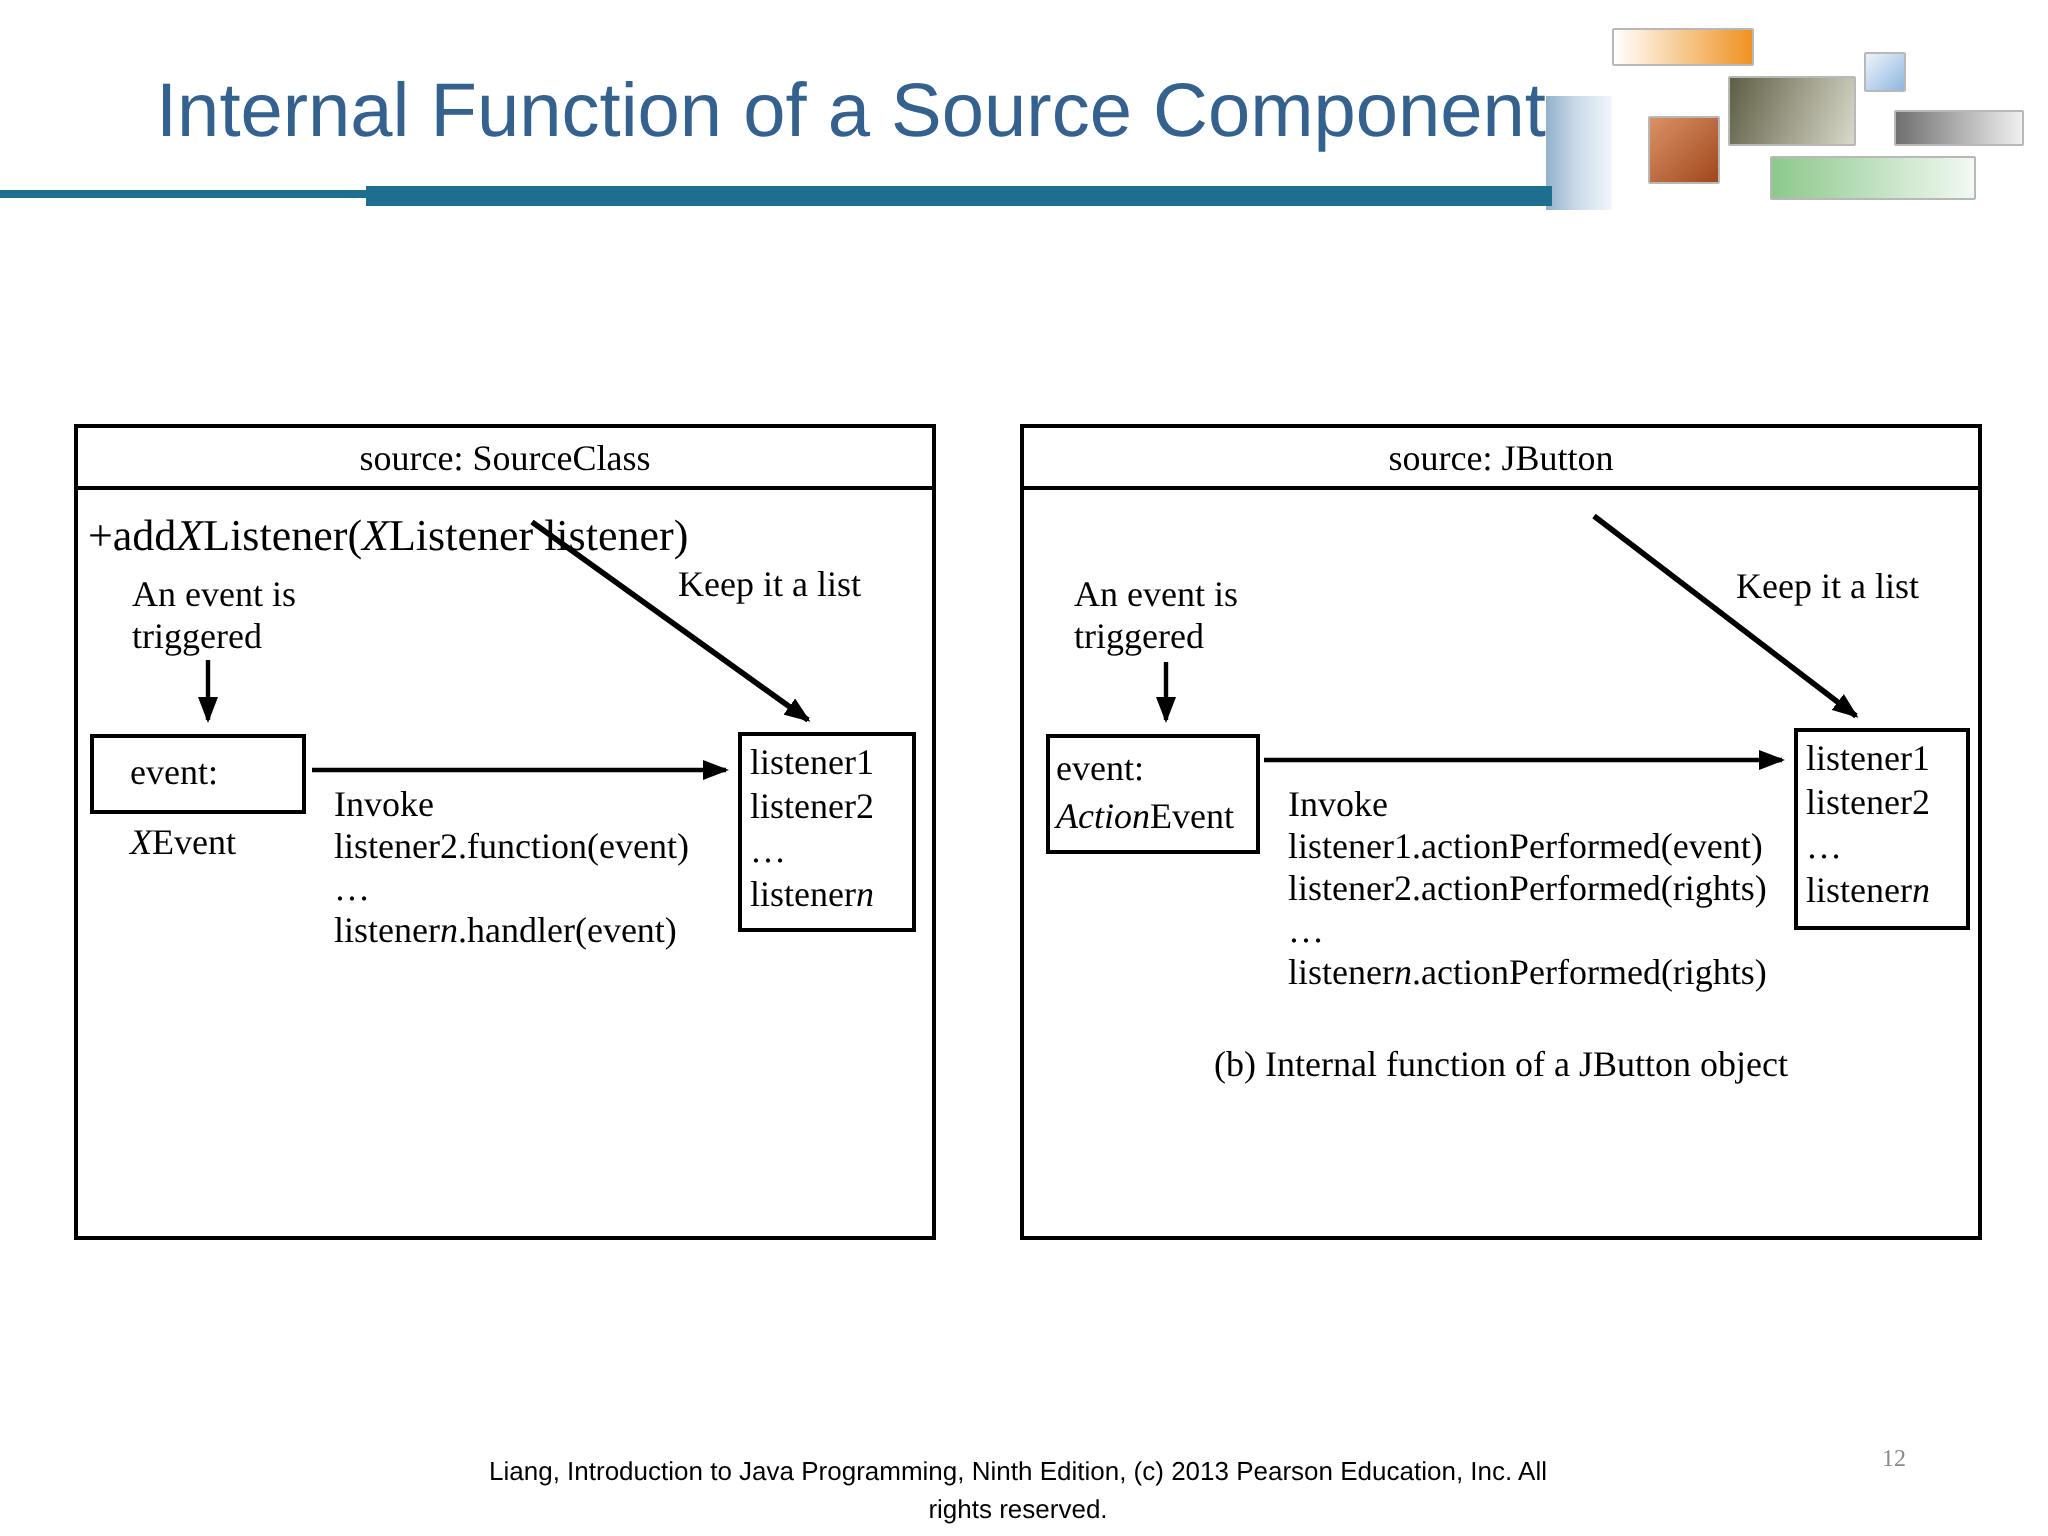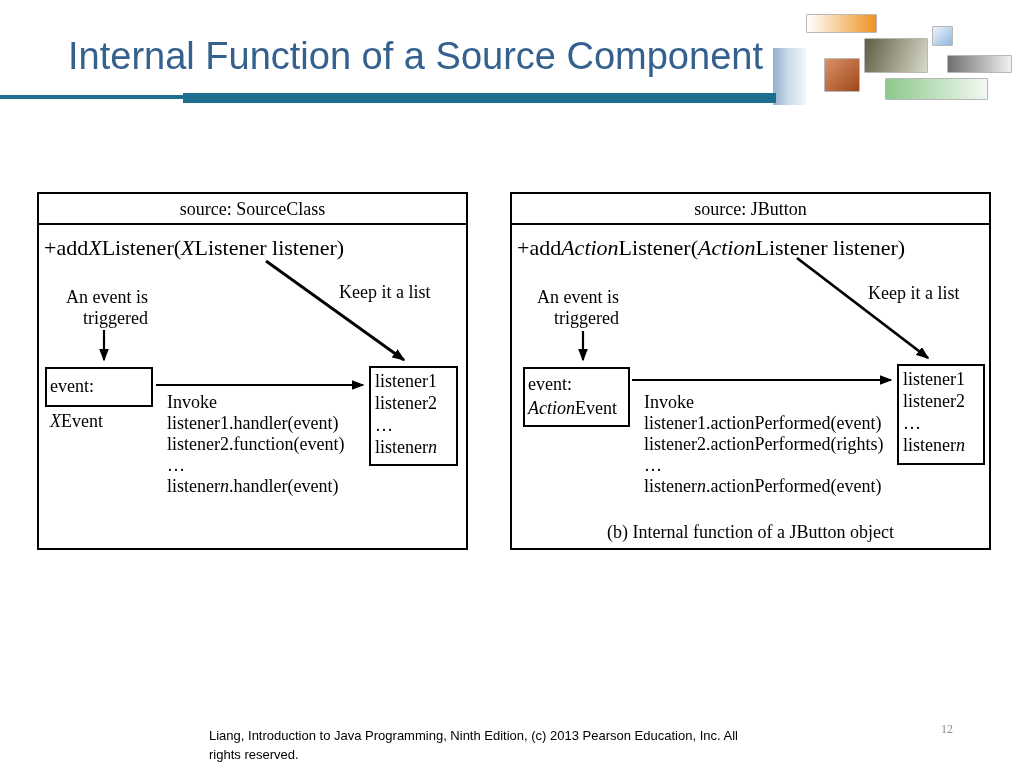--- a/index.html
+++ b/index.html
@@ -1,21 +1,21 @@
 <!DOCTYPE html>
 <html style="--title-blue: #34618e; --rule-teal: #1e6e90; --accent-bar-blue: #93b0cc; --deco-orange: #ef9221; --deco-blue: #8fb7de; --deco-olive: #5e5e44; --deco-rust: #a0471c; --deco-gray: #6f6f6f; --deco-green: #8cc88c; --page-number-gray: #8a8a8a; --ink: #000000;"><head>
 <meta charset="utf-8">
 <style>
   * { margin:0; padding:0; box-sizing:border-box; }
   html,body { width:1024px; height:768px; }
   body { background:#fff; font-family:"Liberation Serif",serif; color:#000; }
   .slide { position:relative; width:1024px; height:768px; background:#fff; overflow:hidden; }
 
   
-  .title { position:absolute; left:68px; top:35px; z-index:3;
+  .title { position:absolute; left:78px; top:35px; z-index:3;
            font-family:"Liberation Sans",sans-serif; font-weight:400;
            font-size:38px; color:var(--title-blue,#34618e); white-space:nowrap; }
   .rule-thin  { position:absolute; left:0;   top:95px; width:183px; height:4px;
                 background:var(--rule-teal,#1e6e90); z-index:2; }
   .rule-thick { position:absolute; left:183px; top:93px; width:593px; height:10px;
                 background:var(--rule-teal,#1e6e90); z-index:2; }
   .accent-vbar { position:absolute; left:773px; top:48px; width:33px; height:57px; z-index:1;
                  background:linear-gradient(to right,var(--accent-bar-blue,#93b0cc) 0%,#c9d9e8 45%,#f1f6fa 100%); }
   .deco { position:absolute; border:1px solid #b8b8b8; border-radius:1px; z-index:1; }
   .deco-orange { left:806px; top:14px; width:71px; height:19px;
@@ -29,50 +29,50 @@
   .deco-gray   { left:947px; top:55px; width:65px; height:18px;
                  background:linear-gradient(to right,var(--deco-gray,#6f6f6f),#f0f0f0); }
   .deco-green  { left:885px; top:78px; width:103px; height:22px;
                  background:linear-gradient(to right,var(--deco-green,#8cc88c),#f2f9f2); }
 
   
   .arrows { position:absolute; left:0; top:0; z-index:4; pointer-events:none; }
   .arrow { stroke:var(--ink,#000); stroke-width:2.2; }
   .arrow.thick { stroke-width:2.8; }
 
-  .panel { position:absolute; top:192px; height:358px; border:2px solid var(--ink,#000); z-index:2; }
+  .panel { position:absolute; top:212px; height:408px; border:2px solid var(--ink,#000); z-index:2; }
   .panel-a { left:37px;  width:431px; }
   .panel-b { left:510px; width:481px; }
   .panel-header { height:31px; border-bottom:2px solid var(--ink,#000);
                   text-align:center; font-size:18px; padding-top:5px; }
   .panel-method { position:absolute; left:5px; top:41px; font-size:22px; white-space:nowrap; }
 
-  .note { position:absolute; z-index:3; font-size:18px; line-height:21px; white-space:pre-line;text-align:right; }
+  .note { position:absolute; z-index:3; font-size:18px; line-height:21px; white-space:pre-line; }
   .note-a-trigger { left:66px;  top:287px; }
   .note-a-keep    { left:339px; top:282px; }
   .note-b-trigger { left:537px; top:287px; }
   .note-b-keep    { left:868px; top:283px; }
 
   .floatbox { position:absolute; border:2px solid var(--ink,#000); background:#fff;
               font-size:18px; z-index:3; }
-  .event-a    { left:45px;  top:367px; width:108px; height:40px; line-height:35px; padding:0 3px; }
+  .event-a    { left:45px;  top:367px; width:108px; height:40px; line-height:35px; padding:0 18px; }
   .event-b    { left:523px; top:367px; width:107px; height:60px; line-height:24px; padding:3px 3px; }
   .listener-a { left:369px; top:366px; width:89px;  height:100px; line-height:22px; padding:2px 4px; }
   .listener-b { left:897px; top:364px; width:88px;  height:101px; line-height:22px; padding:2px 4px; }
 
   .invoke { position:absolute; z-index:3; font-size:18px; line-height:21px; white-space:nowrap; }
   .invoke-a { left:167px; top:392px; }
   .invoke-b { left:644px; top:392px; }
 
   .caption { position:absolute; top:522px; text-align:center; font-size:18px; z-index:3; }
   .caption-a { left:37px;  width:431px; }
   .caption-b { left:510px; width:481px; }
 
   
-  .footer { position:absolute; left:209px; top:726px; width:600px; text-align:left;
+  .footer { position:absolute; left:209px; top:726px; width:600px; text-align:center;
             font-family:"Liberation Sans",sans-serif; font-size:13px; line-height:19px;
             white-space:pre-line; z-index:2; }
   .pagenum { position:absolute; left:941px; top:722px; font-size:12px;
              color:var(--page-number-gray,#8a8a8a); z-index:2; }
 </style>
 </head>
 <body>
 
 <div class="slide">
 
@@ -106,49 +106,47 @@
     <div class="panel-method"><span>+add</span><i>X</i><span>Listener(</span><i>X</i><span>Listener listener)</span></div>
   </section>
   <div class="note note-a-trigger">An event is
 triggered</div>
   <div class="note note-a-keep">Keep it a list</div>
   <div class="floatbox event-a">
       <div><span>event: </span><i>X</i><span>Event</span></div>
     </div>
   <div class="invoke invoke-a">
       <div><span>Invoke</span></div>
-      <div><span>listener1.handler(event)</span></div>
       <div><span>listener2.function(event)</span></div>
       <div><span>…</span></div>
       <div><span>listener</span><i>n</i><span>.handler(event)</span></div>
     </div>
   <div class="floatbox listener-a">
       <div><span>listener1</span></div>
       <div><span>listener2</span></div>
       <div><span>…</span></div>
       <div><span>listener</span><i>n</i></div>
     </div>
 
   <section class="panel panel-b">
     <div class="panel-header">source: JButton</div>
-    <div class="panel-method"><span>+add</span><i>Action</i><span>Listener(</span><i>Action</i><span>Listener listener)</span></div>
   </section>
   <div class="note note-b-trigger">An event is
 triggered</div>
   <div class="note note-b-keep">Keep it a list</div>
   <div class="floatbox event-b">
       <div><span>event:</span></div>
       <div><i>Action</i><span>Event</span></div>
     </div>
   <div class="invoke invoke-b">
       <div><span>Invoke</span></div>
       <div><span>listener1.actionPerformed(event)</span></div>
       <div><span>listener2.actionPerformed(rights)</span></div>
       <div><span>…</span></div>
-      <div><span>listener</span><i>n</i><span>.actionPerformed(event)</span></div>
+      <div><span>listener</span><i>n</i><span>.actionPerformed(rights)</span></div>
     </div>
   <div class="floatbox listener-b">
       <div><span>listener1</span></div>
       <div><span>listener2</span></div>
       <div><span>…</span></div>
       <div><span>listener</span><i>n</i></div>
     </div>
   <div class="caption caption-b">(b) Internal function of a JButton object</div>
 
   <div class="footer">Liang, Introduction to Java Programming, Ninth Edition, (c) 2013 Pearson Education, Inc. All

